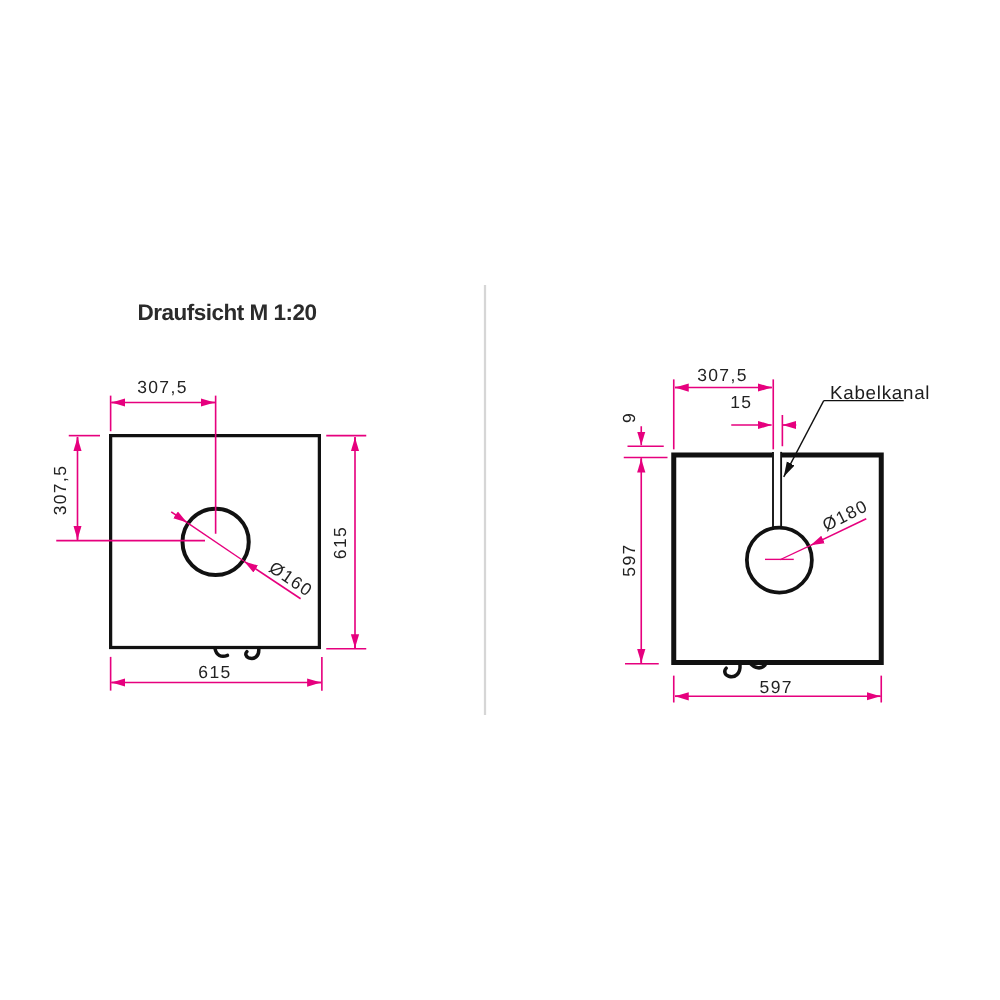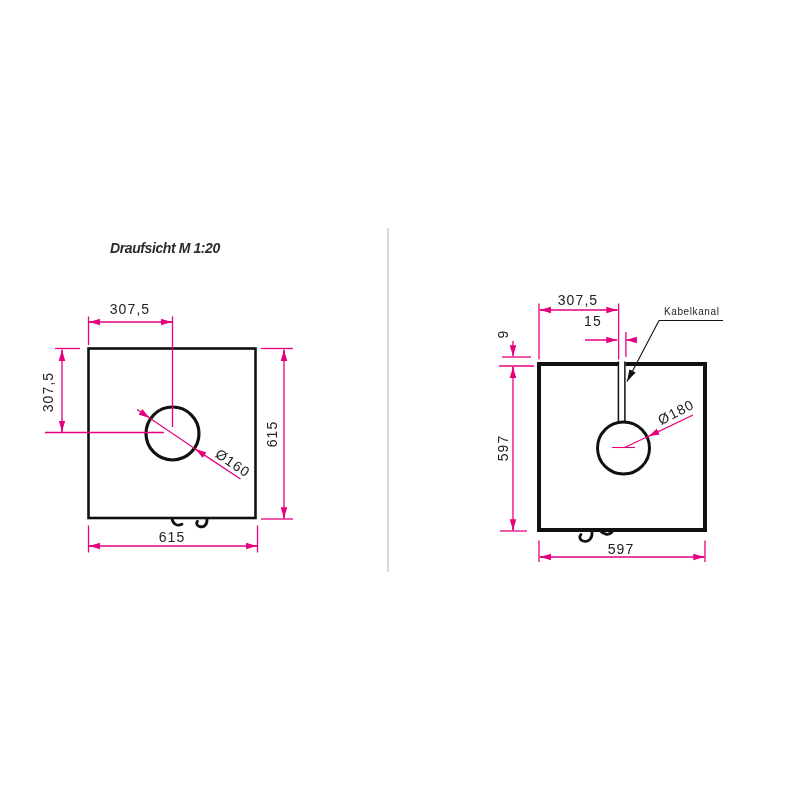--- a/index.html
+++ b/index.html
@@ -10,26 +10,26 @@
   }
   html,body{margin:0;padding:0;background:#ffffff;}
   .page{position:relative;width:800px;height:800px;background:#fff;overflow:hidden;
         font-family:"Liberation Sans", sans-serif;}
   .drawing-svg{position:absolute;left:0;top:0;}
   .sdim{stroke:var(--dim-color);stroke-width:1.3;fill:none;}
   .sdim-thin{stroke:var(--dim-color);stroke-width:1.1;fill:none;}
   .sblk{stroke:var(--line-color);fill:none;}
   .mk-dim{fill:var(--dim-color);}
   .mk-blk{fill:var(--line-color);}
-  .view-title{position:absolute;font-weight:bold;font-size:14px;letter-spacing:-0.4px;
-        color:var(--text-color);white-space:nowrap;font-style:italic;}
+  .view-title{position:absolute;font-weight:bold;font-size:18px;letter-spacing:-0.4px;
+        color:var(--text-color);white-space:nowrap;}
   .dim-label{position:absolute;font-size:14px;letter-spacing:1.1px;color:#222;
         white-space:nowrap;transform:translate(-50%,-50%);}
   .rot-ccw{transform:translate(-50%,-50%) rotate(-90deg);}
-  .note-label{position:absolute;font-size:10px;letter-spacing:0.6px;color:#1c1c1c;
+  .note-label{position:absolute;font-size:15px;letter-spacing:0.6px;color:#1c1c1c;
         white-space:nowrap;}
 </style>
 </head>
 <body>
 
 <div class="page">
 
   <svg class="drawing-svg" width="800" height="800" viewBox="0 0 800 800">
     <defs>
       <marker id="am" markerUnits="userSpaceOnUse" markerWidth="12" markerHeight="8" refX="11" refY="4" orient="auto">

